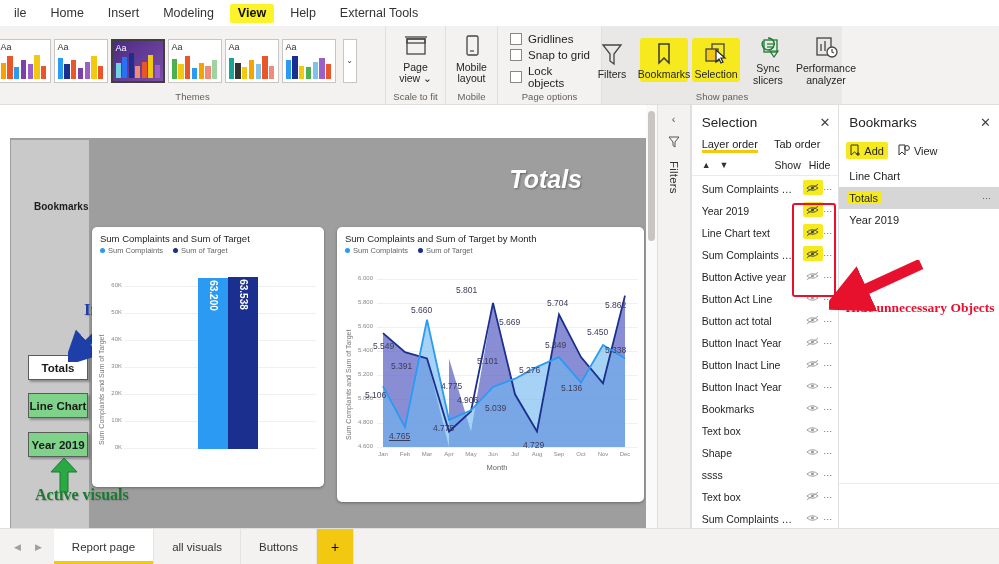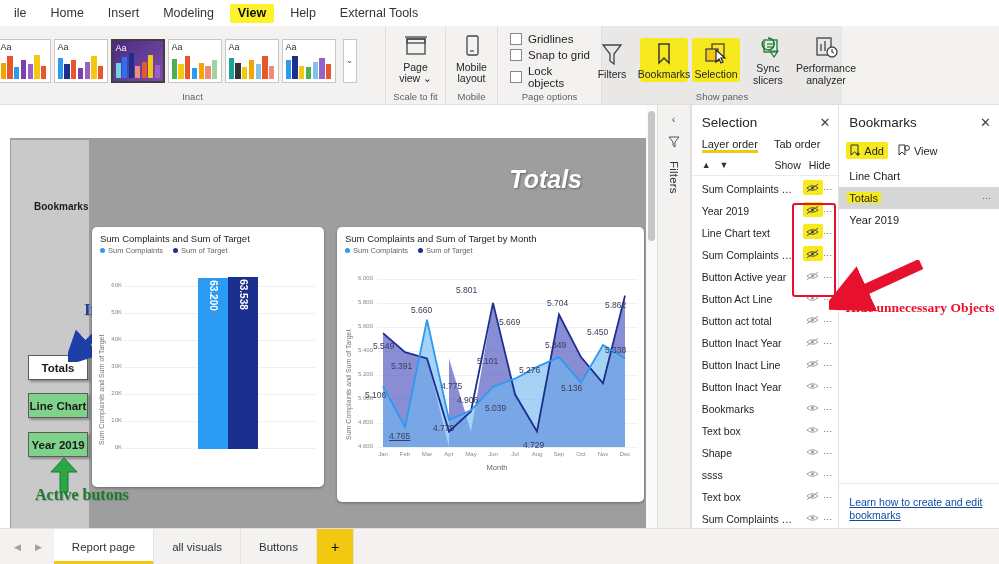--- a/index.html
+++ b/index.html
@@ -453,21 +453,21 @@
             <i style="height:85%;background:#1b2f8f"></i>
             <i style="height:50%;background:#f2c811"></i>
             <i style="height:45%;background:#4caf50"></i>
             <i style="height:65%;background:#7fc3e8"></i>
             <i style="height:80%;background:#9a60c8"></i>
             <i style="height:55%;background:#e8562a"></i>
         </div>
       </div>
       <div id="themes-more">⌄</div>
     </div>
-    <div class="rgroup-label">Inact</div>
+    <div class="rgroup-label">Themes</div>
   </div>
 
   <div class="rgroup" style="width:60px;">
     <div class="rgroup-body">
       <div class="rbtn">
         <span class="glyph">
           <svg width="26" height="24" viewBox="0 0 26 24">
               <rect x="4" y="4" width="18" height="15" fill="none" stroke="#444" stroke-width="1.3"></rect>
               <rect x="4" y="4" width="18" height="4" fill="none" stroke="#444" stroke-width="1.3"></rect>
               <line x1="2" y1="2" x2="24" y2="2" stroke="#444" stroke-width="1.3"></line>
@@ -601,21 +601,21 @@
       <div class="anno" id="anno-inactive">Inactive button</div>
       <svg style="position:absolute;left:58px;top:178px;" width="50" height="46">
         <defs>
             <marker id="bluehead" markerWidth="5" markerHeight="5" refX="2" refY="2.5" orient="auto">
               <path d="M0,0 L5,2.5 L0,5 z" fill="#1f3fa8"></path>
             </marker>
           </defs>
         <line x1="44" y1="3" x2="10" y2="36" stroke="#1f3fa8" stroke-width="7" marker-end="url(#bluehead)"></line>
       </svg>
 
-      <div class="anno" id="anno-active">Active butons</div>
+      <div class="anno" id="anno-active">Active visuals</div>
       <svg style="position:absolute;left:36px;top:318px;" width="38" height="38">
         <path d="M14 36 L14 16 L5 16 L18 2 L31 16 L22 16 L22 36 Z" fill="#29a844" stroke="#1a7a2e" stroke-width="1"></path>
       </svg>
 
       <div class="visual" id="visual-bar">
         <div class="v-title">Sum Complaints and Sum of Target</div>
         <div class="v-legend">
           <span class="li">
               <span class="dot" style="background:#2b9af3"></span>
               <span>Sum Complaints</span>
@@ -975,21 +975,20 @@
       </div>
       <div class="bm-item selected">
         <span class="nmwrap"><span>Totals</span></span>
         <span style="color:#555;font-size:9px;">···</span>
       </div>
       <div class="bm-item">
         <span class="nmwrap"><span>Year 2019</span></span>
       </div>
     </div>
     <div class="bm-learn-sep"></div>
-    <a class="bm-learn" href="#">Learn how to create and edit bookmarks</a>
 
     <svg style="position:absolute;left:-10px;top:155px;" width="100" height="60">
       <defs>
           <marker id="redhead" markerWidth="4.5" markerHeight="4.5" refX="2" refY="2.25" orient="auto">
             <path d="M0,0 L4.5,2.25 L0,4.5 z" fill="#e8112d"></path>
           </marker>
         </defs>
       <line x1="92" y1="4" x2="18" y2="38" stroke="#e8112d" stroke-width="11" marker-end="url(#redhead)"></line>
     </svg>
   </div>

